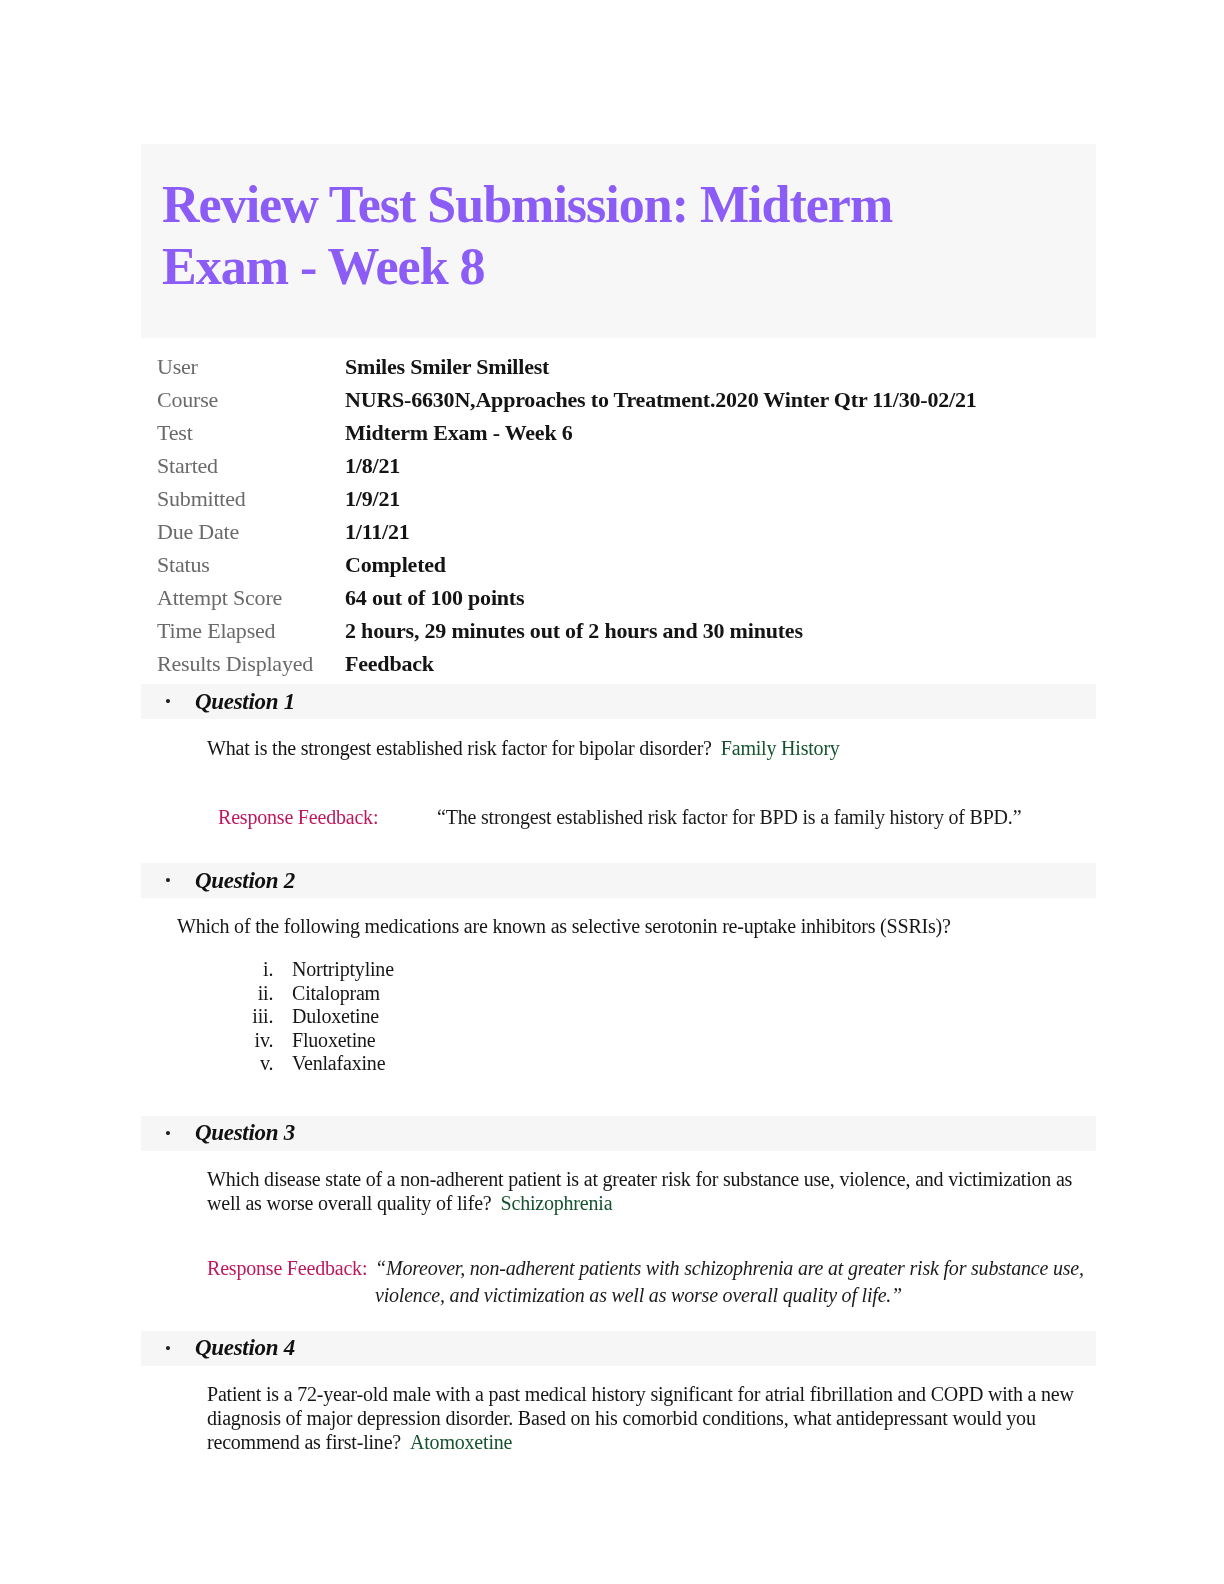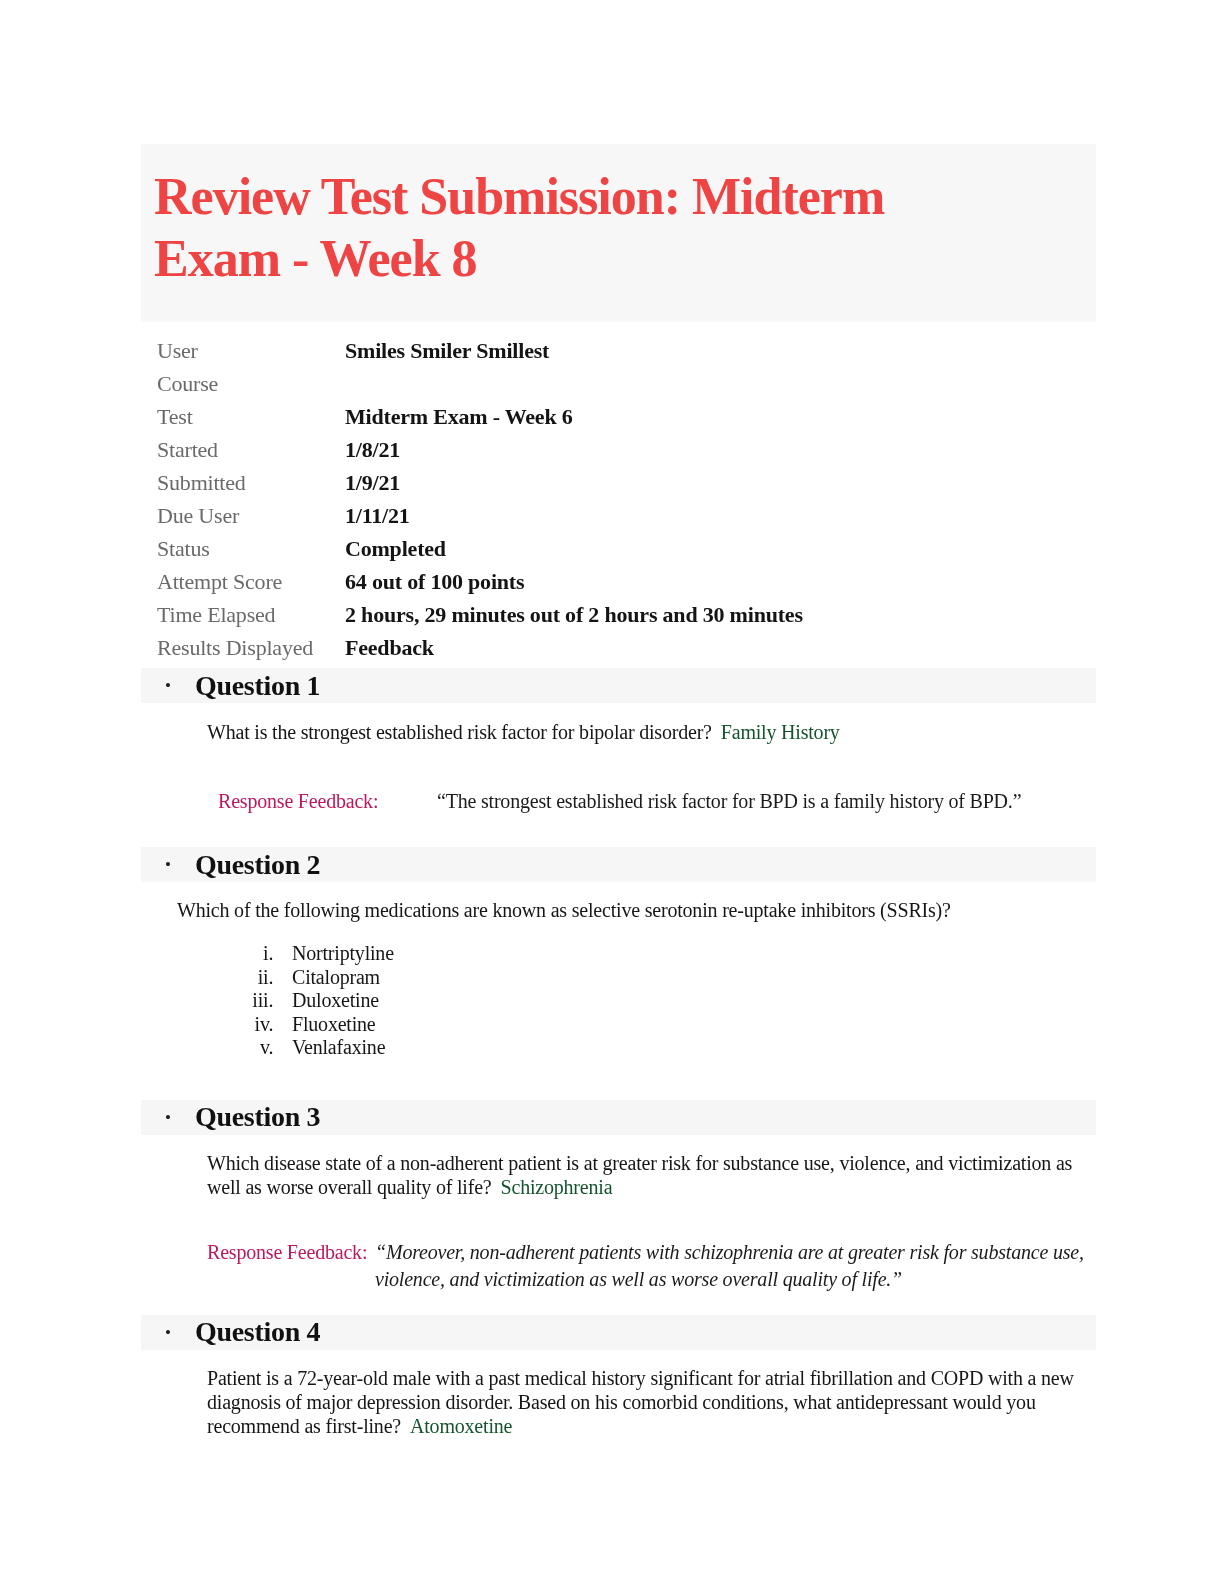--- a/index.html
+++ b/index.html
@@ -13,43 +13,43 @@
   .page { position: relative; width: 1224px; height: 1584px; overflow: hidden; background: #ffffff; }
   .content { margin-left: 141px; width: 955px; }
 
   
   .title-block {
     margin-top: 144px;
     background: #f7f7f8;
     padding: 14px 10px 24px 5px;
   }
   .title-block h1 {
-    margin: 8px;
+    margin: 16px;
     font-size: 52px;
     line-height: 62px;
     font-weight: bold;
     letter-spacing: -1px;
-    color: #ef4444;
+    color: #8b5cf6;
   }
   .title-block h1 span { display: block; }
 
   
   .meta { margin-top: 12px; }
   .meta-row { display: flex; font-size: 22px; line-height: 33px; padding-left: 16px; letter-spacing: -0.2px; align-items: center; }
   .meta-label { width: 188px; flex-shrink: 0; color: #6a6a6a; font-weight: normal; }
   .meta-value { color: #141414; font-weight: bold; }
 
   
   .q-bar {
     width: 955px; height: 35px;
     background: #f6f6f6;
     display: flex; align-items: center;
   }
   .q-bullet { margin-left: 24px; font-size: 17px; color: #222; line-height: 1; }
-  .q-label { margin-left: 24px; font-size: 28px; font-weight: bold; color: #111; letter-spacing: -0.3px; }
+  .q-label { margin-left: 24px; font-size: 23px; font-weight: bold; color: #111; letter-spacing: -0.3px; font-style: italic; }
 
   .q-text {
     margin: 17px 0 0 66px;
     width: 900px;
     font-size: 20px;
     line-height: 24px;
     letter-spacing: -0.2px;
     color: #161616;
   }
   .answer { color: #14532d; margin-left: 9px; margin-top: 12px; }
@@ -96,35 +96,36 @@
       </h1>
     </div>
 
     <div class="meta">
       <div class="meta-row">
         <div class="meta-label">User</div>
         <div class="meta-value">Smiles Smiler Smillest</div>
       </div>
       <div class="meta-row">
         <div class="meta-label">Course</div>
+        <div class="meta-value">NURS-6630N,Approaches to Treatment.2020 Winter Qtr 11/30-02/21</div>
       </div>
       <div class="meta-row">
         <div class="meta-label">Test</div>
         <div class="meta-value">Midterm Exam - Week 6</div>
       </div>
       <div class="meta-row">
         <div class="meta-label">Started</div>
         <div class="meta-value">1/8/21</div>
       </div>
       <div class="meta-row">
         <div class="meta-label">Submitted</div>
         <div class="meta-value">1/9/21</div>
       </div>
       <div class="meta-row">
-        <div class="meta-label">Due User</div>
+        <div class="meta-label">Due Date</div>
         <div class="meta-value">1/11/21</div>
       </div>
       <div class="meta-row">
         <div class="meta-label">Status</div>
         <div class="meta-value">Completed</div>
       </div>
       <div class="meta-row">
         <div class="meta-label">Attempt Score</div>
         <div class="meta-value">64 out of 100 points</div>
       </div>

